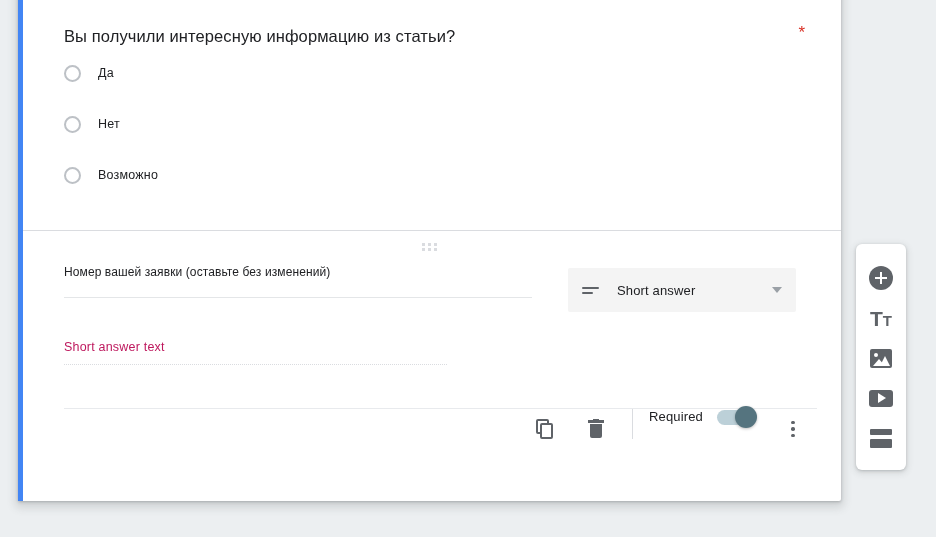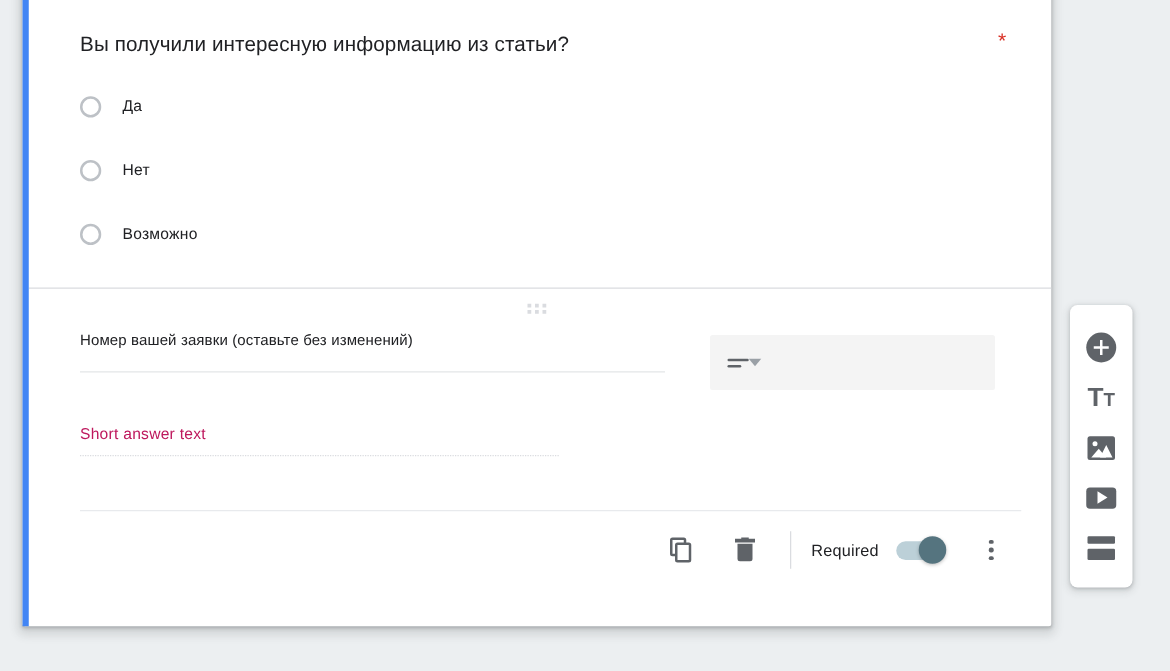--- a/index.html
+++ b/index.html
@@ -61,21 +61,21 @@
 
   .required-asterisk {
     color: #d93025;
     font-size: 17px;
     line-height: 17px;
     padding-right: 12px;
     font-weight: 400;
   }
 
   .option-list {
-    margin-top: 24px;
+    margin-top: 12px;
   }
 
   .option-row {
     display: flex;
     align-items: center;
     height: 26px;
     margin-bottom: 25px;
   }
 
   .radio-circle {
@@ -216,21 +216,20 @@
   
   #item-toolbar-divider {
     margin-top: 43px;
     height: 1px;
     background: #e8eaed;
   }
 
   #item-toolbar {
     height: 62px;
     display: flex;
-    align-items: center;
     justify-content: flex-end;
     padding-right: 4px;
   }
 
   .tool-btn {
     width: 40px;
     height: 40px;
     display: flex;
     align-items: center;
     justify-content: center;
@@ -508,20 +507,21 @@
       <div class="short-title-wrap">
         <div class="short-title">Номер вашей заявки (оставьте без изменений)</div>
         <div class="title-underline"></div>
       </div>
 
       <div id="type-selector">
         <div class="sa-icon">
           <span class="l1"></span>
           <span class="l2"></span>
         </div>
+        <div class="type-label">Short answer</div>
         <div class="chevron-down"></div>
       </div>
     </div>
 
     <div id="answer-placeholder">
       <div class="answer-text">Short answer text</div>
       <div class="dotted-underline"></div>
     </div>
 
     <div id="item-toolbar-divider"></div>

